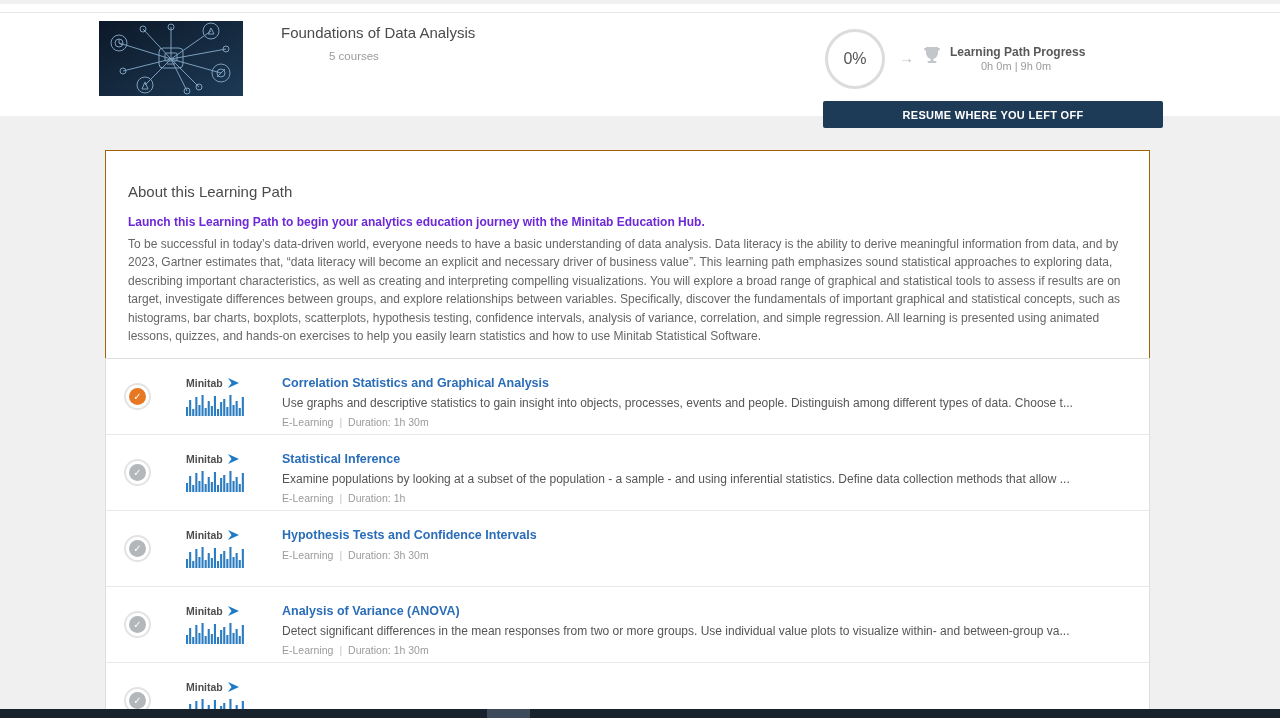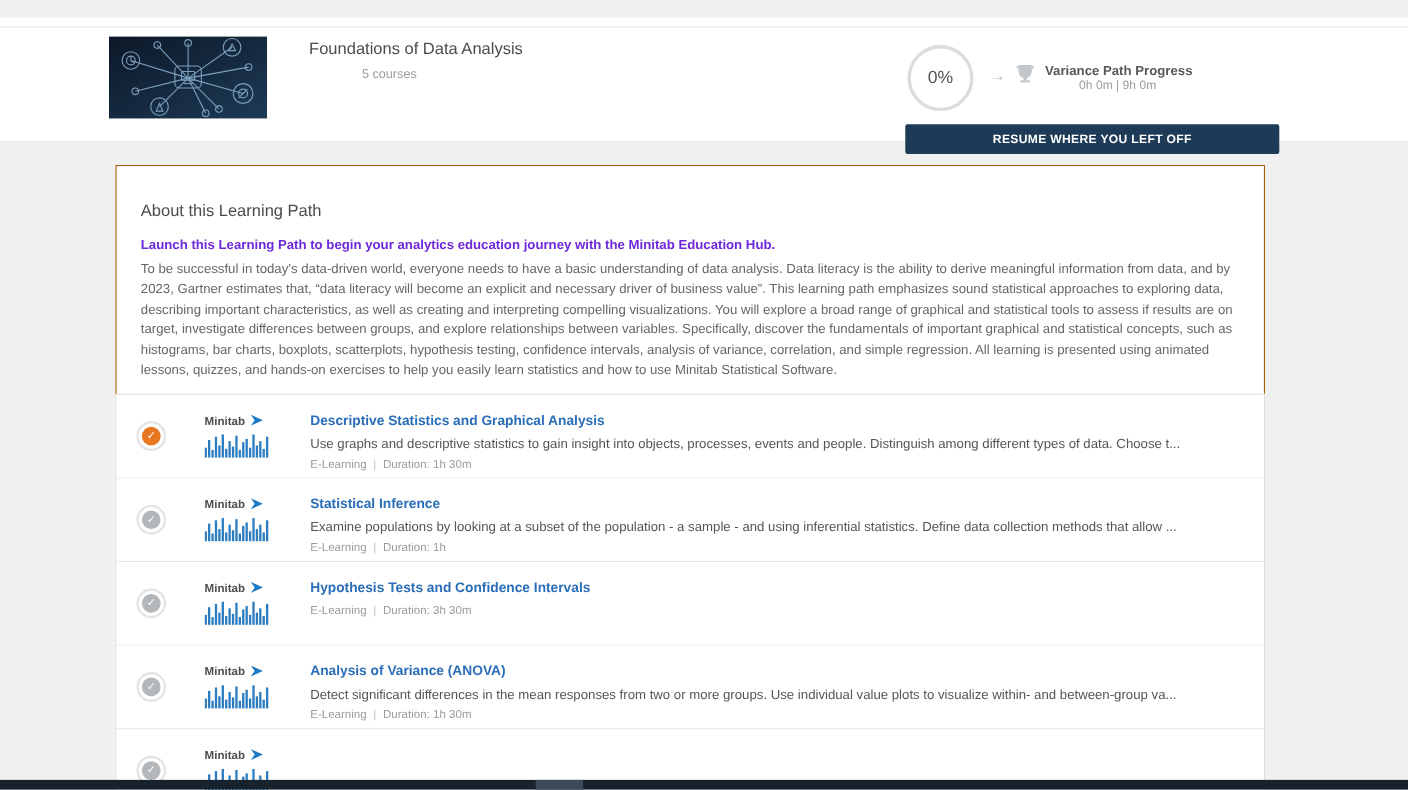--- a/index.html
+++ b/index.html
@@ -1,21 +1,21 @@
 <!DOCTYPE html>
 <html><head>
 <meta charset="utf-8">
 <style>
   * { margin:0; padding:0; box-sizing:border-box; }
   html,body { width:1280px; height:718px; overflow:hidden; }
   body { font-family:"Liberation Sans", sans-serif; background:#f0f0f1; }
   .page { position:relative; width:1280px; height:718px; background:#f0f0f1; }
 
   
-  .top-header { position:absolute; top:16px; left:0; width:1280px; height:112px; background:#ffffff; }
+  .top-header { position:absolute; top:4px; left:0; width:1280px; height:112px; background:#ffffff; }
   .top-hairline { position:absolute; top:8px; left:0; width:1280px; height:1px; background:#e7e7e7; }
   .thumb { position:absolute; top:17px; left:99px; width:144px; height:75px; overflow:hidden; }
   .head-title { position:absolute; top:20px; left:281px; font-size:15px; color:#4b4b4b; }
   .head-sub { position:absolute; top:46px; left:281px; font-size:11.5px; color:#9b9b9b;margin-left:48px; }
 
   .progress-circle { position:absolute; top:25px; left:825px; width:60px; height:60px;
     border-radius:50%; border:3px solid #dcdcdc; background:#fff;
     display:flex; align-items:center; justify-content:center;
     font-size:16px; color:#555; }
   .arrow-glyph { position:absolute; top:45px; left:899px; font-size:15px; color:#b9bdc1; }
@@ -124,21 +124,21 @@
     <span class="trophy">
       <svg width="20" height="18" viewBox="0 0 20 18">
         <g fill="#c3c7cb">
           <path d="M4 1 h12 v6 a6 6 0 0 1 -12 0 z"></path>
           <path d="M2 2 h2 v3 a3 3 0 0 1 -2 -3 z M16 2 h2 a3 3 0 0 1 -2 3 z"></path>
           <rect x="8.5" y="12" width="3" height="3"></rect>
           <rect x="5.5" y="15" width="9" height="2" rx="1"></rect>
         </g>
       </svg>
     </span>
-    <div class="progress-label">Variance Path Progress</div>
+    <div class="progress-label">Learning Path Progress</div>
     <div class="progress-time">0h 0m | 9h 0m</div>
 
     <button class="resume-btn">RESUME WHERE YOU LEFT OFF</button>
   </div>
 
   <div class="about-card">
     <div class="about-heading">About this Learning Path</div>
     <div class="about-intro">Launch this Learning Path to begin your analytics education journey with the Minitab Education Hub.</div>
     <div class="about-body">To be successful in today’s data-driven world, everyone needs to have a basic understanding of data analysis. Data literacy is the ability to derive meaningful information from data, and by 2023, Gartner estimates that, “data literacy will become an explicit and necessary driver of business value”. This learning path emphasizes sound statistical approaches to exploring data, describing important characteristics, as well as creating and interpreting compelling visualizations. You will explore a broad range of graphical and statistical tools to assess if results are on target, investigate differences between groups, and explore relationships between variables. Specifically, discover the fundamentals of important graphical and statistical concepts, such as histograms, bar charts, boxplots, scatterplots, hypothesis testing, confidence intervals, analysis of variance, correlation, and simple regression. All learning is presented using animated lessons, quizzes, and hands-on exercises to help you easily learn statistics and how to use Minitab Statistical Software.</div>
   </div>
@@ -171,21 +171,21 @@
             <rect x="37.2" y="6" width="2.1" height="17" fill="#2b7cc0"></rect>
             <rect x="40.300000000000004" y="14" width="2.1" height="9" fill="#2b7cc0"></rect>
             <rect x="43.4" y="2" width="2.1" height="21" fill="#2b7cc0"></rect>
             <rect x="46.5" y="12" width="2.1" height="11" fill="#2b7cc0"></rect>
             <rect x="49.6" y="8" width="2.1" height="15" fill="#2b7cc0"></rect>
             <rect x="52.7" y="15" width="2.1" height="8" fill="#2b7cc0"></rect>
             <rect x="55.800000000000004" y="4" width="2.1" height="19" fill="#2b7cc0"></rect>
           </svg>
     </div>
     <div class="course-text">
-      <a class="course-title" href="#">Descriptive Statistics and Graphical Analysis</a>
+      <a class="course-title" href="#">Correlation Statistics and Graphical Analysis</a>
       <div class="course-desc">Use graphs and descriptive statistics to gain insight into objects, processes, events and people. Distinguish among different types of data. Choose t...</div>
       <div class="course-meta">
         <span>E-Learning</span><span class="pipe">|</span><span>Duration: 1h 30m</span>
       </div>
     </div>
   </div>
 
   <div class="course-row">
     <div class="status">
       <span class="check">✓</span>

